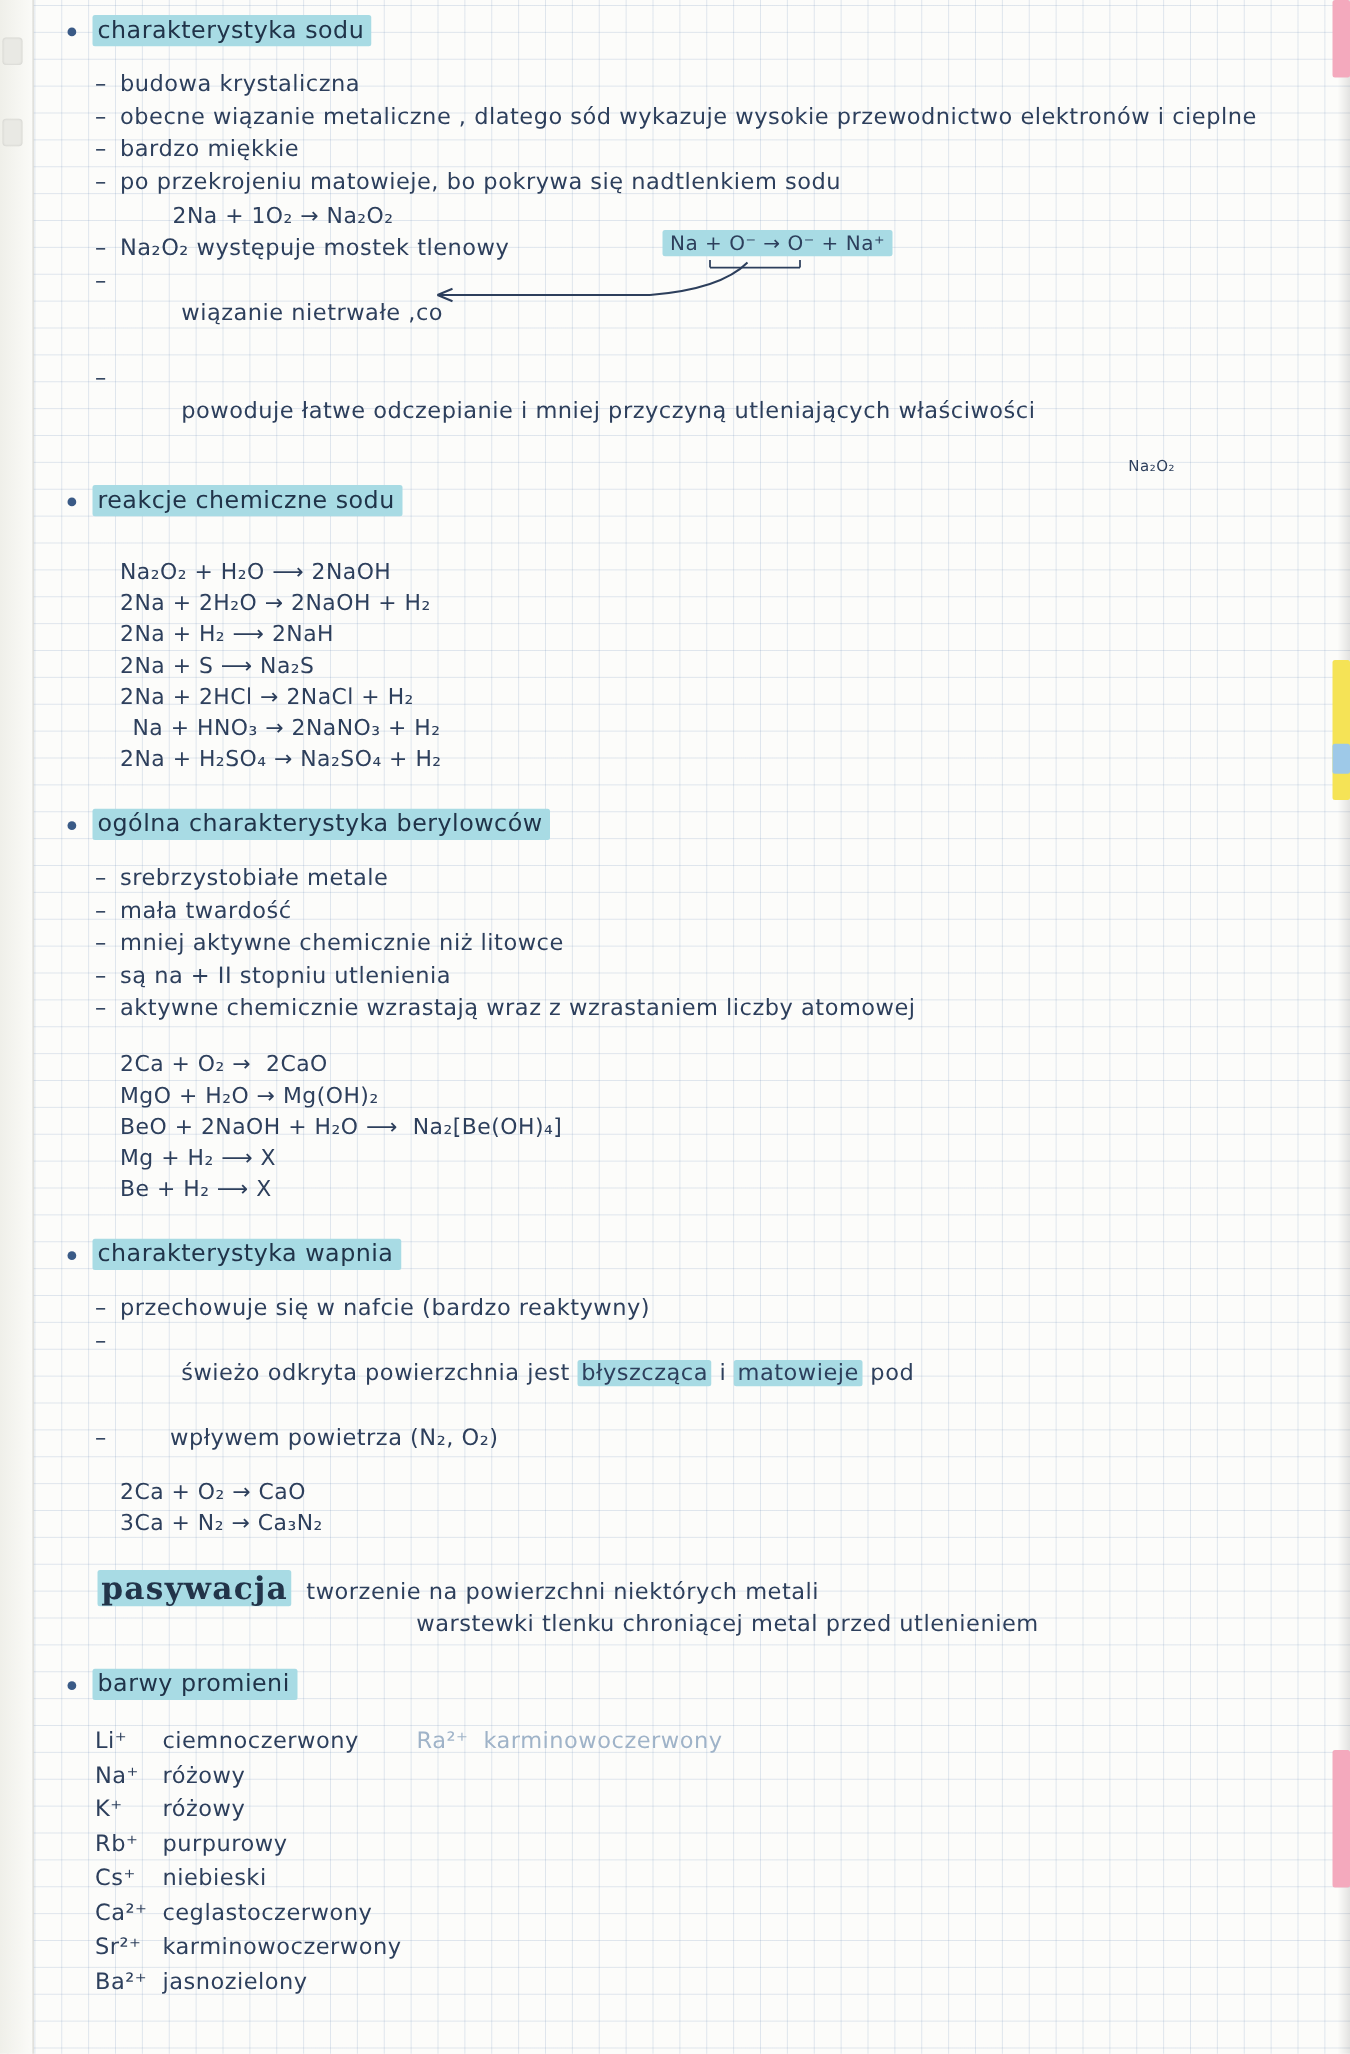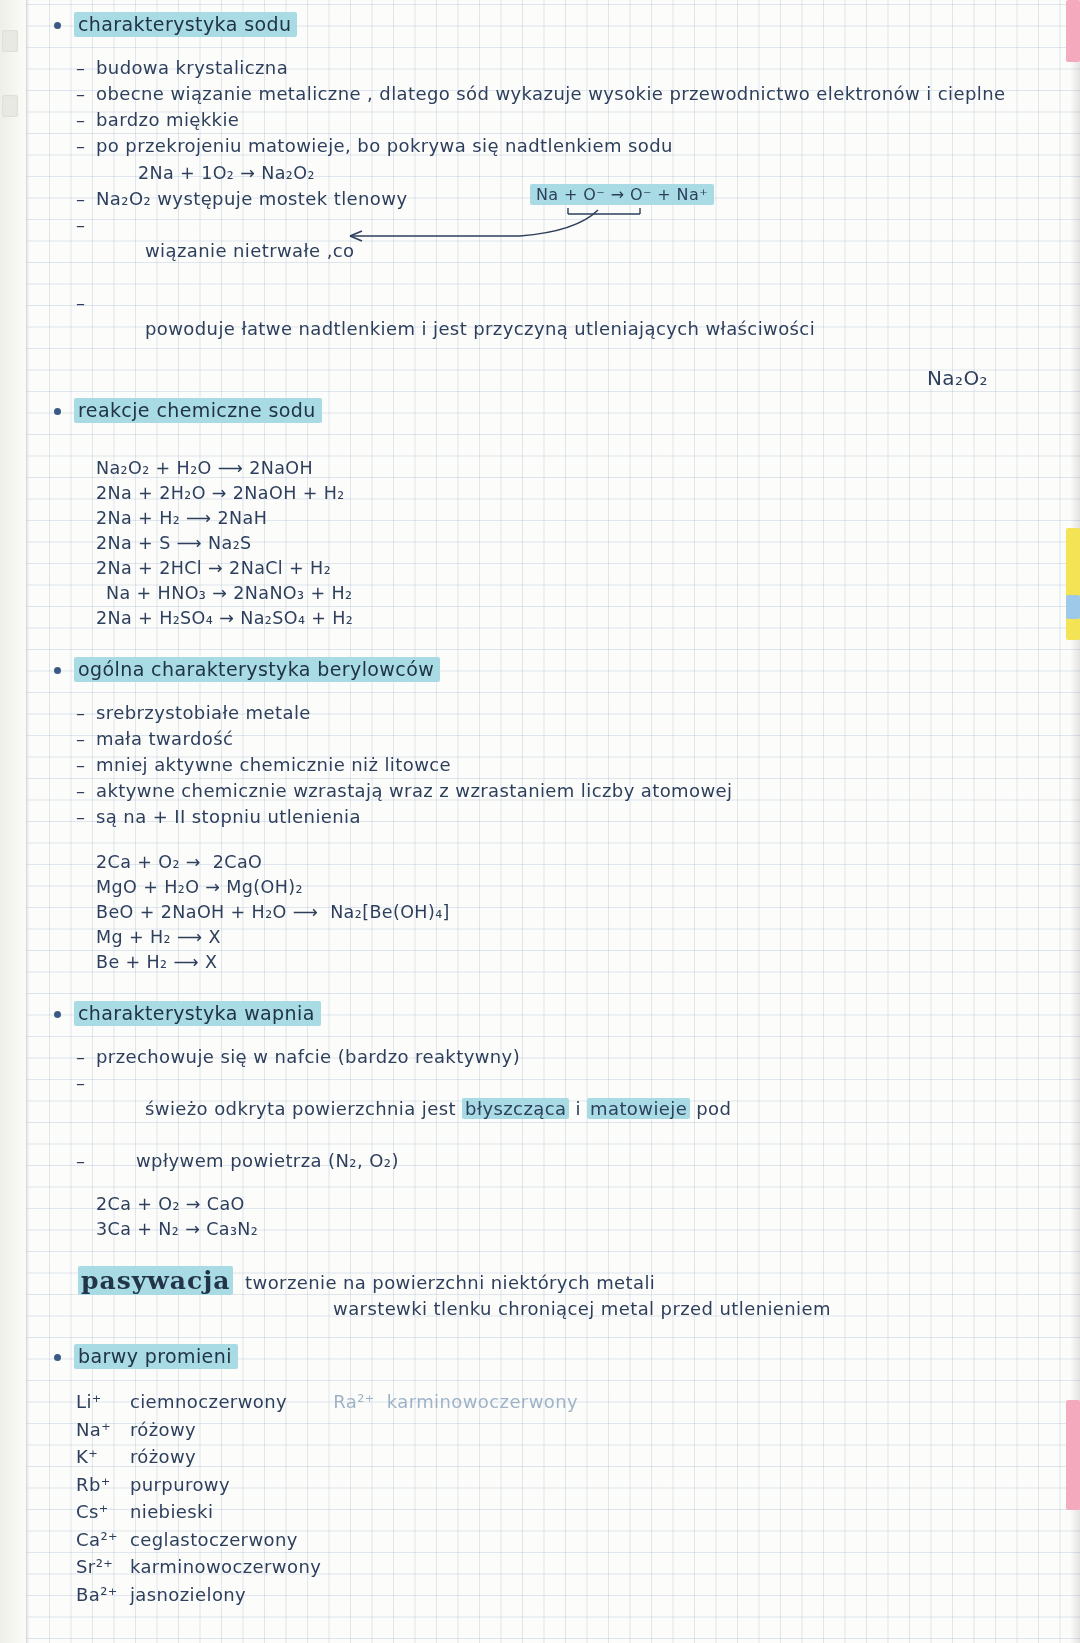--- a/index.html
+++ b/index.html
@@ -112,35 +112,35 @@
     </div>
 
     <div class="eq" style="padding-left:98px;margin-top:2px;">2Na + 1O₂ → Na₂O₂</div>
 
     <div class="dash-list" style="padding-left:34px;position:relative;">
       <div class="line">Na₂O₂ występuje mostek tlenowy</div>
       <div class="line" style="padding-left:22px;">
         <span>wiązanie nietrwałe ,co</span>
       </div>
       <div class="line" style="padding-left:22px;">
-        <span>powoduje łatwe nadtlenkiem i jest przyczyną utleniających właściwości</span>
+        <span>powoduje łatwe odczepianie i mniej przyczyną utleniających właściwości</span>
       </div>
 
       <div style="position:absolute;left:490px;top:-2px;">
         <span class="boxed">Na + O⁻ → O⁻ + Na⁺</span>
       </div>
       <svg class="arrow-svg" width="330" height="70" style="left:300px;top:22px;">
         <path d="M10,28 L180,28" stroke="#2d3f5c" stroke-width="1.6" fill="none"></path>
         <path d="M10,28 L22,23 M10,28 L22,33" stroke="#2d3f5c" stroke-width="1.6" fill="none"></path>
         <path d="M180,28 C230,24 250,10 258,2" stroke="#2d3f5c" stroke-width="1.6" fill="none"></path>
         <path d="M228,6 L300,6 M228,6 L228,-4 M300,6 L300,-4" stroke="#2d3f5c" stroke-width="1.4" fill="none"></path>
       </svg>
     </div>
 
-    <div style="text-align:right;padding-right:70px;margin-top:-2px;font-size:20px;">Na₂O₂</div>
+    <div style="text-align:right;padding-right:118px;margin-top:-2px;font-size:12px;">Na₂O₂</div>
 
     <div class="row" style="margin-top:8px;">
       <span class="bullet" style="top:10px"></span>
       <span class="heading">reakcje chemiczne sodu</span>
     </div>
 
     <div style="margin-top:33px;">
       <div class="eq">Na₂O₂ + H₂O ⟶ 2NaOH</div>
       <div class="eq">2Na + 2H₂O → 2NaOH + H₂</div>
       <div class="eq">2Na + H₂ ⟶ 2NaH</div>
@@ -152,22 +152,22 @@
 
     <div class="row" style="margin-top:26px;">
       <span class="bullet" style="top:10px"></span>
       <span class="heading">ogólna charakterystyka berylowców</span>
     </div>
 
     <div class="dash-list" style="margin-top:18px;padding-left:34px;">
       <div class="line">srebrzystobiałe metale</div>
       <div class="line">mała twardość</div>
       <div class="line">mniej aktywne chemicznie niż litowce</div>
+      <div class="line">są na + II stopniu utlenienia</div>
       <div class="line">aktywne chemicznie wzrastają wraz z wzrastaniem liczby atomowej</div>
-      <div class="line">są na + II stopniu utlenienia</div>
     </div>
 
     <div style="margin-top:20px;">
       <div class="eq">2Ca + O₂ →  2CaO</div>
       <div class="eq">MgO + H₂O → Mg(OH)₂</div>
       <div class="eq">BeO + 2NaOH + H₂O ⟶  Na₂[Be(OH)₄]</div>
       <div class="eq">Mg + H₂ ⟶ X</div>
       <div class="eq">Be + H₂ ⟶ X</div>
     </div>
 

